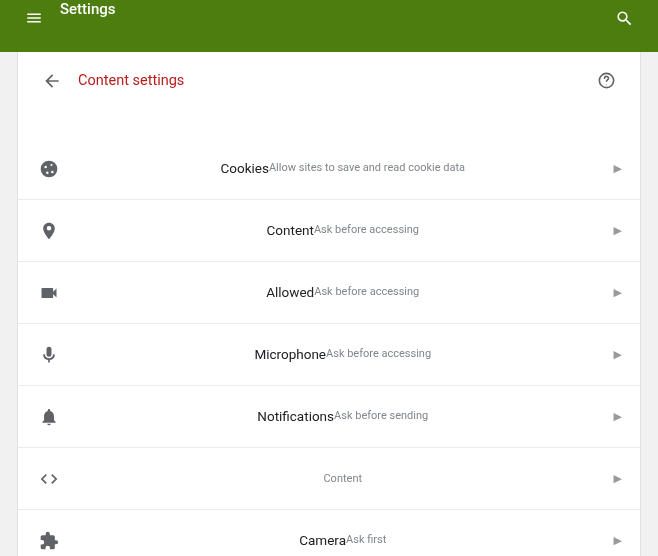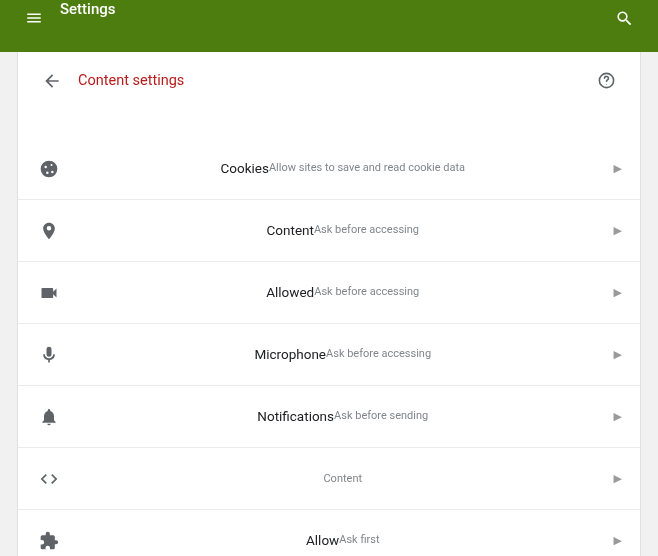--- a/index.html
+++ b/index.html
@@ -246,20 +246,20 @@
       <div class="chevron">▶</div>
     </div>
 
     <div class="row">
       <div class="row-icon">
         <svg width="20" height="20" viewBox="0 0 24 24" fill="#5f6368">
             <path d="M20.5 11H19V7a2 2 0 00-2-2h-4V3.5a2.5 2.5 0 00-5 0V5H4a2 2 0 00-2 2v3.8h1.5a2.7 2.7 0 010 5.4H2V20a2 2 0 002 2h3.8v-1.5a2.7 2.7 0 015.4 0V22H17a2 2 0 002-2v-4h1.5a2.5 2.5 0 000-5z"></path>
           </svg>
       </div>
       <div class="row-text">
-        <div class="row-title">Allow</div>
+        <div class="row-title">Camera</div>
         <div class="row-subtitle">Ask first</div>
       </div>
       <div class="chevron">▶</div>
     </div>
 
   </div>
 </div>
 
 </body></html>

